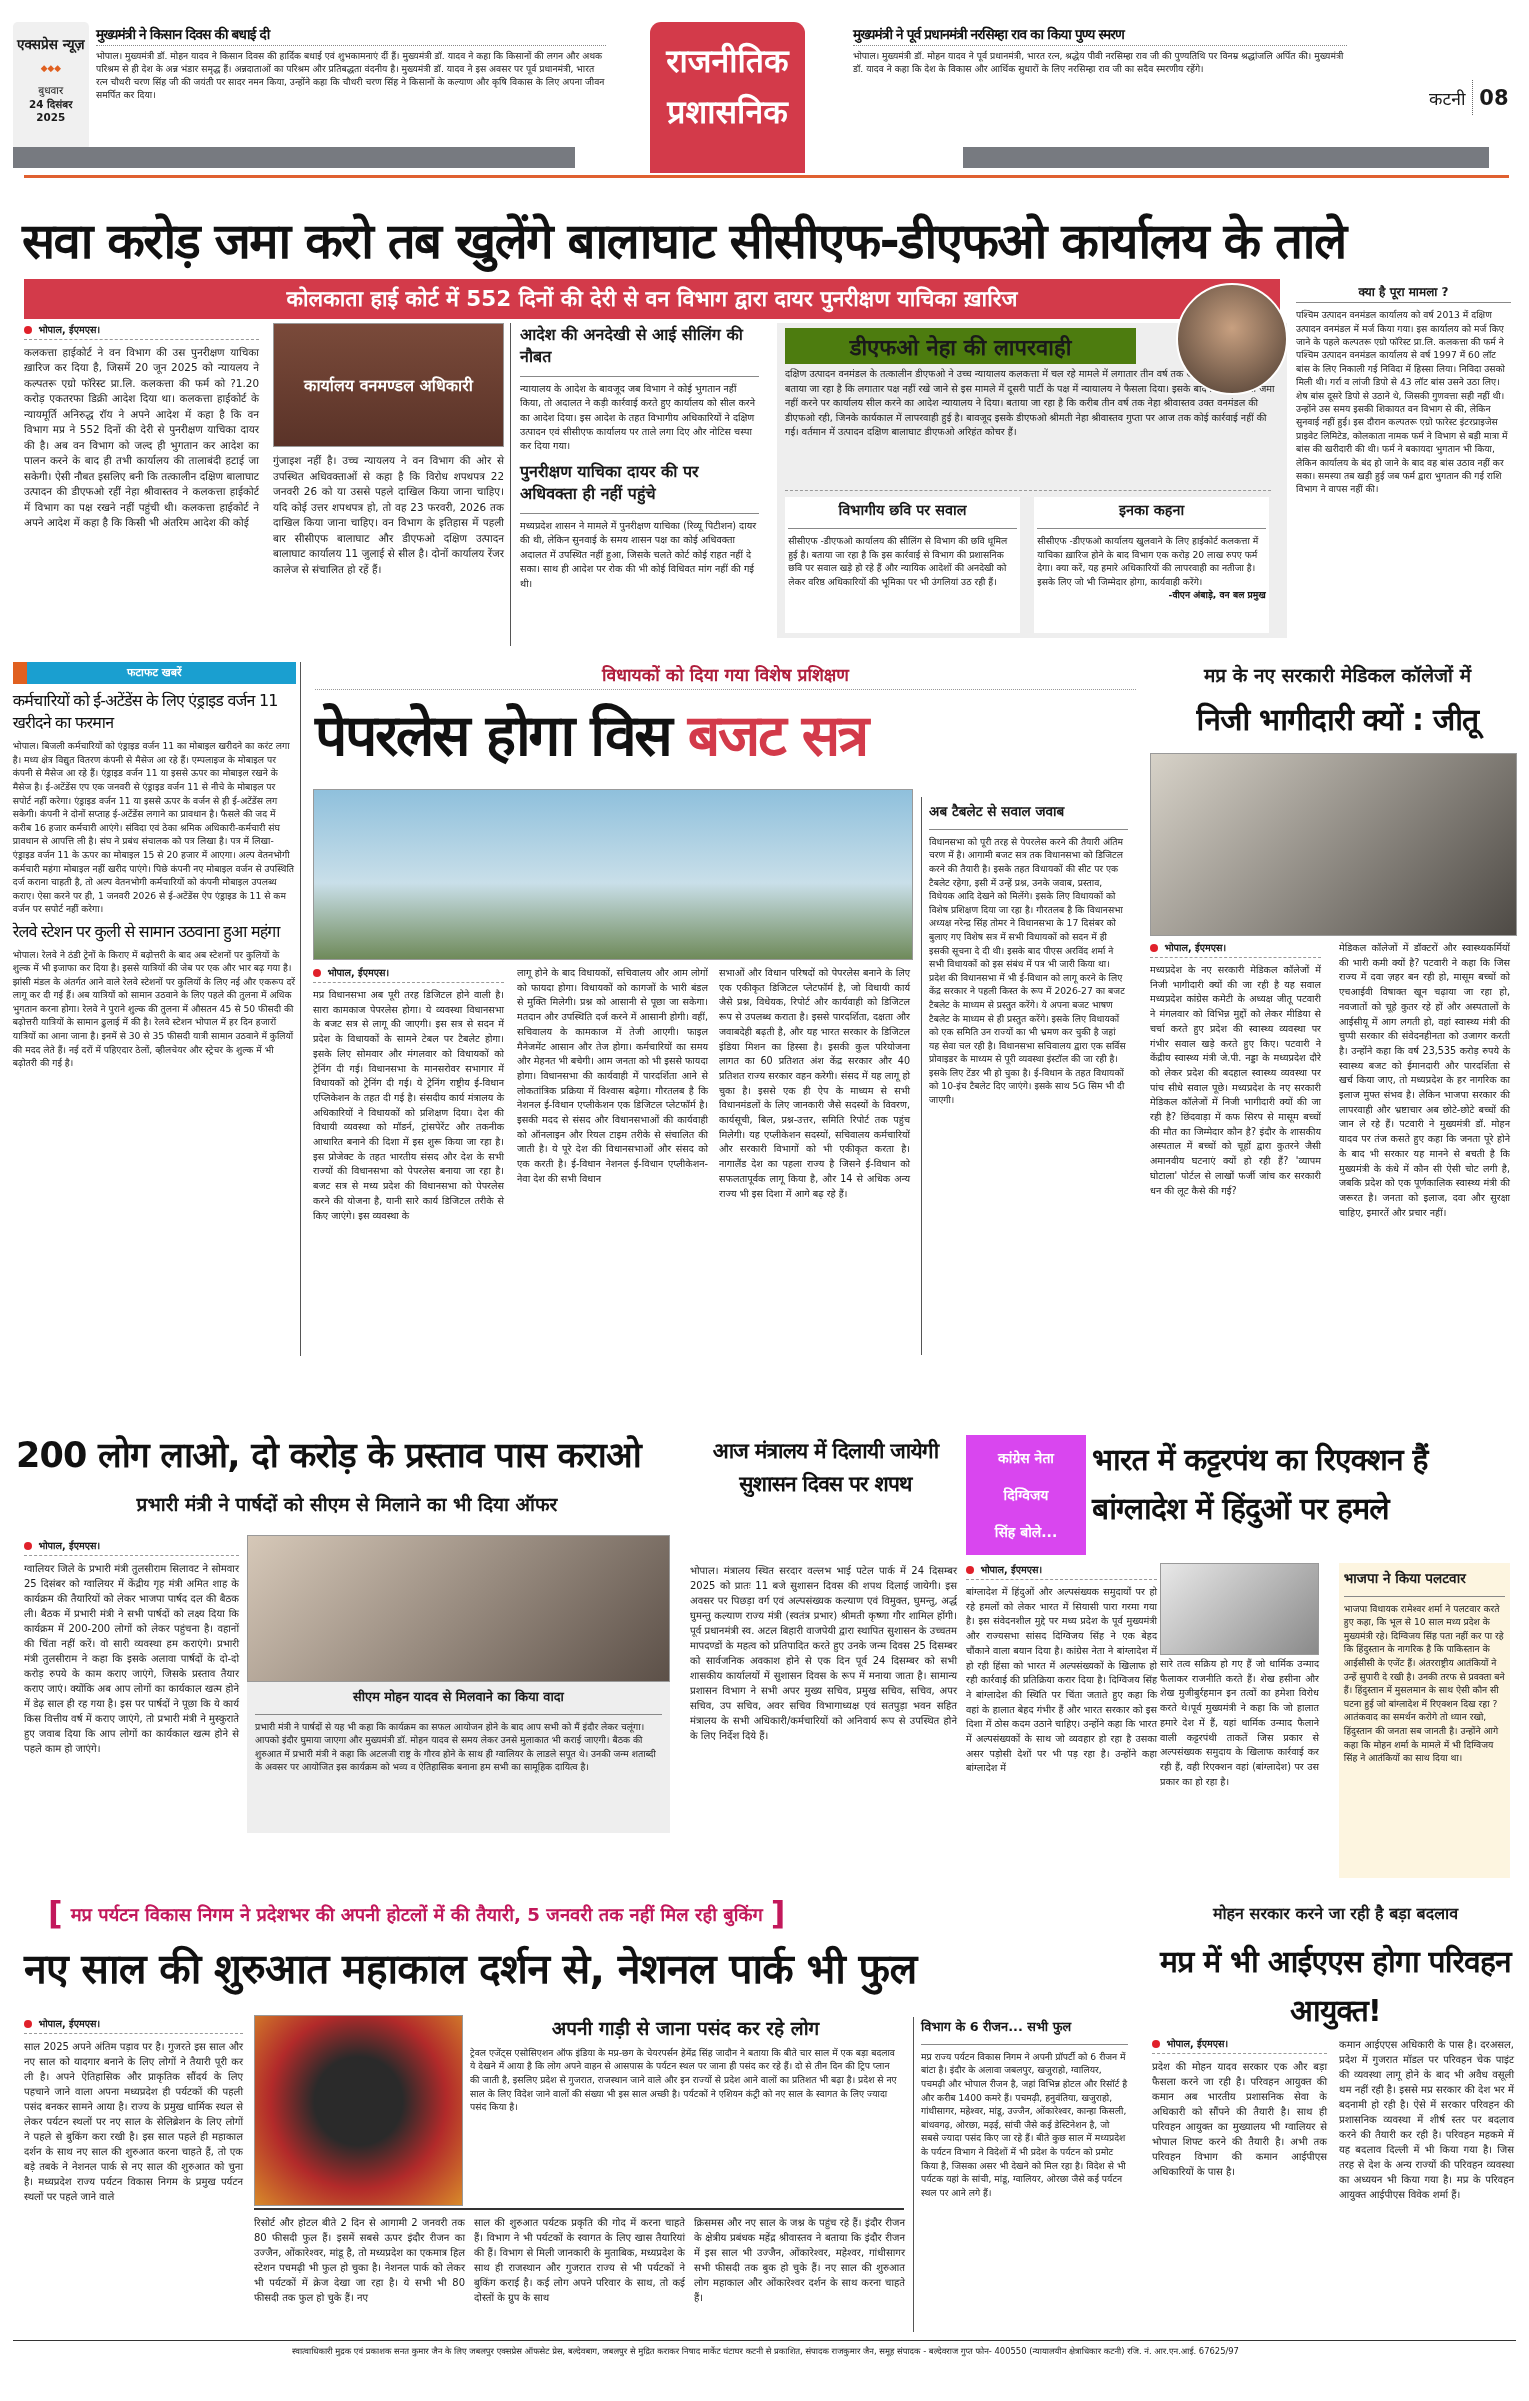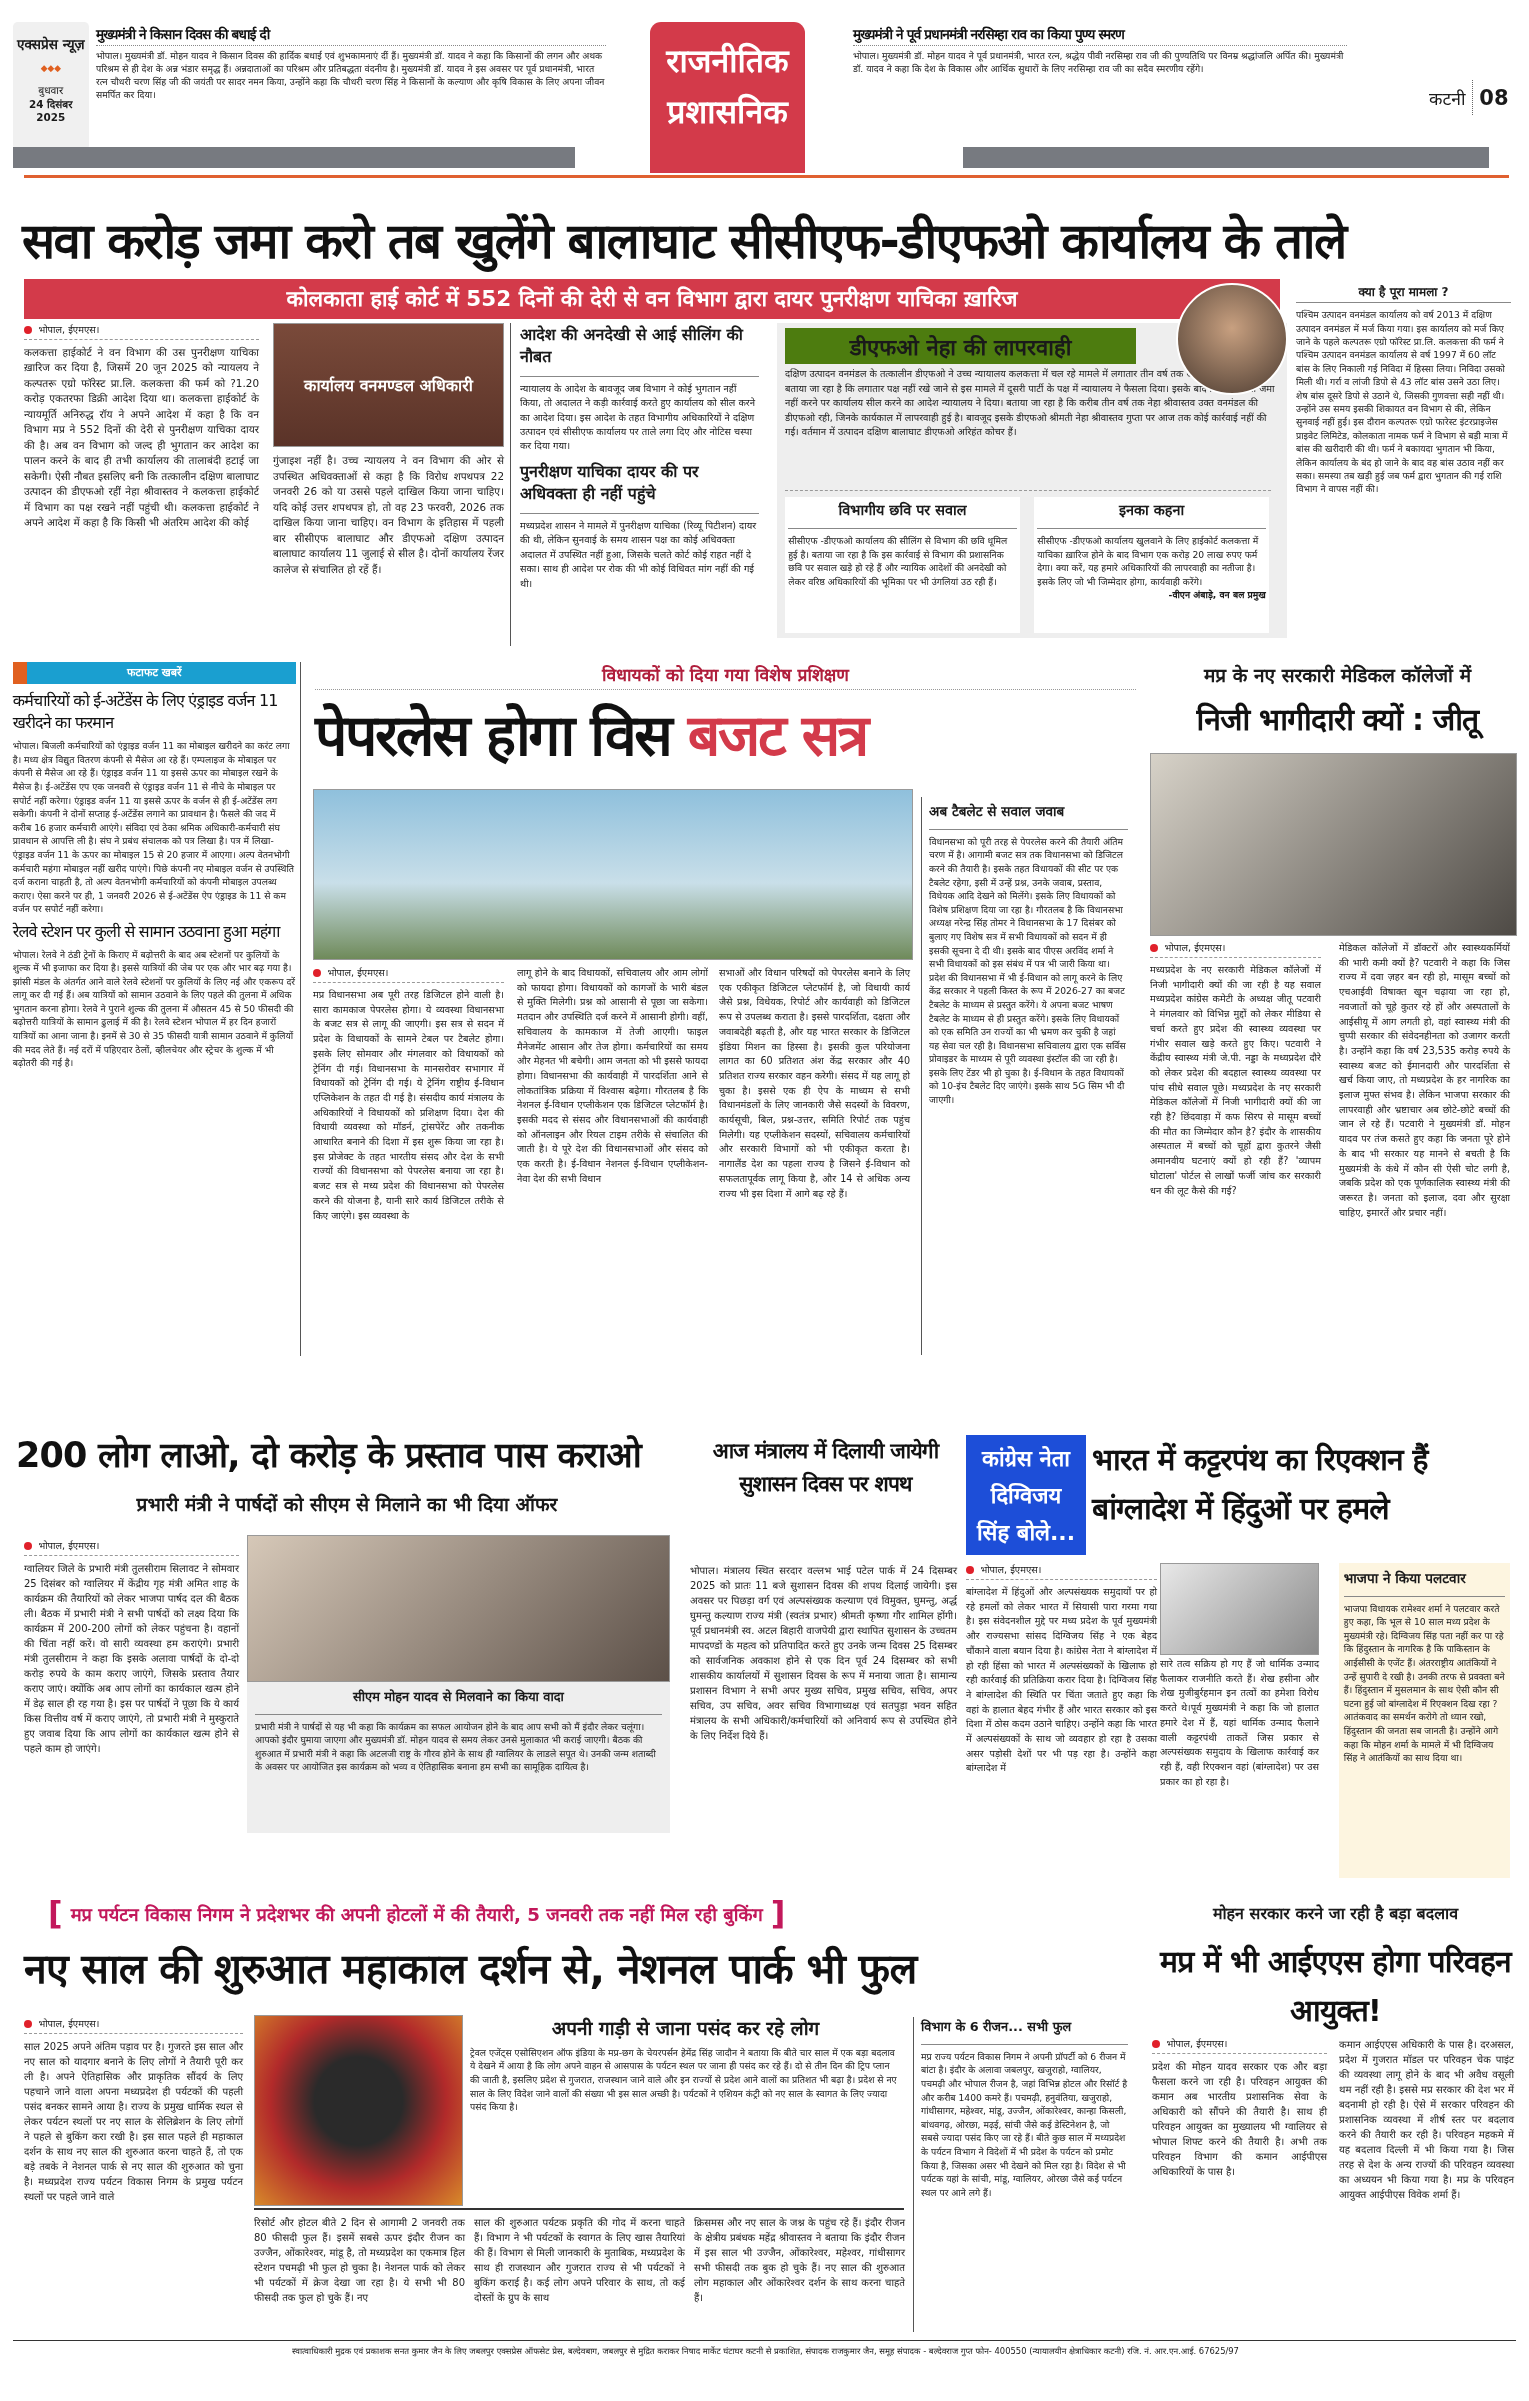--- a/index.html
+++ b/index.html
@@ -1,20 +1,20 @@
 <!DOCTYPE html>
 <html style="font-size:12.8px"><head>
 <meta charset="utf-8">
 <style>
   * { box-sizing: border-box; margin: 0; padding: 0; }
   body { width: 1530px; height: 2401px; background: #fff; font-family: "DejaVu Sans", sans-serif; color: #1a1a1a; position: relative; overflow: hidden; }
   .abs { position: absolute; }
   .col-text { font-size: 10.4px; line-height: 15.5px; text-align: justify; color: #222; }
   .small-text { font-size: 9.6px; line-height: 14.4px; color: #222; }
-  .dateline { font-size: 9.6px; font-weight: normal; display: flex; align-items: center; gap: 6.4px; border-bottom: 0.8px dashed #999; padding-bottom: 3.2px; margin-bottom: 4.8px; }
+  .dateline { font-size: 9.6px; font-weight: bold; display: flex; align-items: center; gap: 6.4px; border-bottom: 0.8px dashed #999; padding-bottom: 3.2px; margin-bottom: 4.8px; }
   .dateline .dot { width: 8px; height: 8px; border-radius: 50%; background: #e0202a; display: inline-block; }
   .hl { font-family: "DejaVu Sans", sans-serif; font-weight: bold; color: #111; letter-spacing: -0.8px; }
   .red { color: #d33a4a; }
   .photo { background: linear-gradient(135deg, #6b7a88, #b8c2ca); border: 0.8px solid #999; }
   .sub-hl { font-weight: bold; font-size: 14.4px; border-bottom: 0.8px solid #888; padding-bottom: 9px; margin-bottom: 4.8px; }
   .vrule { position: absolute; width: 0.8px; background: #555; }
   .hrule { position: absolute; height: 0.8px; background: #888; }
   .dashed-h { position: absolute; border-top: 0.8px dashed #999; height: 0; }
 </style>
 </head>
@@ -162,21 +162,21 @@
 <div class="abs" style="left:247px;top:1682px;width:423px;height:151px;background:#eeeeee;padding:4.8px 8px;">
   <div class="sub-hl" style="font-size:12.8px;text-align:center;">सीएम मोहन यादव से मिलवाने का किया वादा</div>
   <div class="small-text" style="font-size:9.2px;line-height:13.6px;">प्रभारी मंत्री ने पार्षदों से यह भी कहा कि कार्यक्रम का सफल आयोजन होने के बाद आप सभी को मैं इंदौर लेकर चलूंगा। आपको इंदौर घुमाया जाएगा और मुख्यमंत्री डॉ. मोहन यादव से समय लेकर उनसे मुलाकात भी कराई जाएगी। बैठक की शुरुआत में प्रभारी मंत्री ने कहा कि अटलजी राष्ट्र के गौरव होने के साथ ही ग्वालियर के लाडले सपूत थे। उनकी जन्म शताब्दी के अवसर पर आयोजित इस कार्यक्रम को भव्य व ऐतिहासिक बनाना हम सभी का सामूहिक दायित्व है।</div>
 </div>
 
 <div class="abs hl" style="left:694px;top:1435px;width:263px;font-size:21px;line-height:33px;text-align:center;font-weight:bold;">आज मंत्रालय में दिलायी जायेगी सुशासन दिवस पर शपथ</div>
 <div class="abs" style="left:690px;top:1563px;width:267px;">
   <div class="col-text" style="font-size:10px;line-height:15px;">भोपाल। मंत्रालय स्थित सरदार वल्लभ भाई पटेल पार्क में 24 दिसम्बर 2025 को प्रातः 11 बजे सुशासन दिवस की शपथ दिलाई जायेगी। इस अवसर पर पिछड़ा वर्ग एवं अल्पसंख्यक कल्याण एवं विमुक्त, घुमन्तु, अर्द्ध घुमन्तु कल्याण राज्य मंत्री (स्वतंत्र प्रभार) श्रीमती कृष्णा गौर शामिल होंगी। पूर्व प्रधानमंत्री स्व. अटल बिहारी वाजपेयी द्वारा स्थापित सुशासन के उच्चतम मापदण्डों के महत्व को प्रतिपादित करते हुए उनके जन्म दिवस 25 दिसम्बर को सार्वजनिक अवकाश होने से एक दिन पूर्व 24 दिसम्बर को सभी शासकीय कार्यालयों में सुशासन दिवस के रूप में मनाया जाता है। सामान्य प्रशासन विभाग ने सभी अपर मुख्य सचिव, प्रमुख सचिव, सचिव, अपर सचिव, उप सचिव, अवर सचिव विभागाध्यक्ष एवं सतपुड़ा भवन सहित मंत्रालय के सभी अधिकारी/कर्मचारियों को अनिवार्य रूप से उपस्थित होने के लिए निर्देश दिये हैं।</div>
 </div>
 
-<div class="abs" style="left:966px;top:1435px;width:120px;height:120px;background:#1d4ed8;color:#fff;font-weight:bold;font-size:22px;text-align:center;line-height:37px;padding-top:4.8px;">
+<div class="abs" style="left:966px;top:1435px;width:120px;height:120px;background:#d946ef;color:#fff;font-weight:bold;font-size:14px;text-align:center;line-height:37px;padding-top:4.8px;">
   <div>कांग्रेस नेता</div>
   <div>दिग्विजय</div>
   <div>सिंह बोले...</div>
 </div>
 <div class="abs hl" style="left:1092px;top:1435px;width:423px;font-size:30px;line-height:49px;">भारत में कट्टरपंथ का रिएक्शन हैं बांग्लादेश में हिंदुओं पर हमले</div>
 <div class="abs" style="left:966px;top:1563px;width:191px;">
   <div class="dateline">
       <span class="dot"></span>
       <span>भोपाल, ईएमएस।</span>
     </div>

